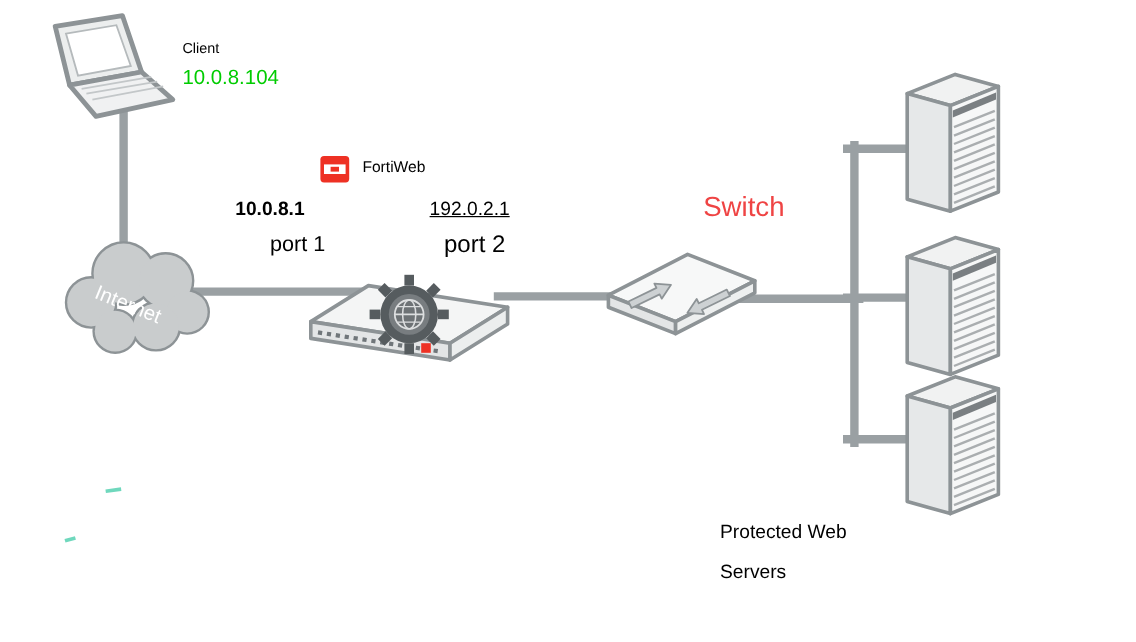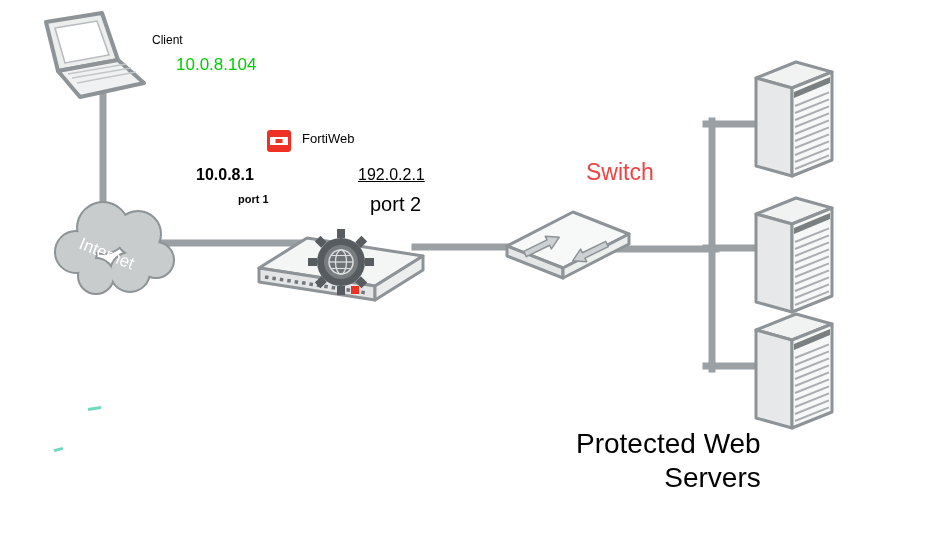--- a/index.html
+++ b/index.html
@@ -16,29 +16,29 @@
 
   .laptop   { left:32px;  top:10px;  }
   .cloud    { left:48px;  top:190px; }
   .appliance{ left:255px; top:198px; }
   .switch   { left:503px; top:198px; }
   .server1  { left:750px; top:56px;  }
   .server2  { left:750px; top:192px; }
   .server3  { left:750px; top:308px; }
 
   .client-label  { left:152px; top:33px;  font-size:12px; }
-  .client-ip     { left:152px; top:55px;  font-size:17px; color:#00cc00;margin-left:24px; }
+  .client-ip     { left:152px; top:55px;  font-size:17px; color:#00cc00; }
   .brand         { left:266px; top:129px; width:26px; height:24px; z-index:3; }
   .fortiweb-label{ left:302px; top:131px; font-size:13px; }
   .port1-ip      { left:196px; top:166px; font-size:16px;font-weight:bold; }
-  .port1         { left:238px; top:193px; font-size:11px;font-weight:bold; }
+  .port1         { left:225px; top:193px; font-size:18px; }
   .port2-ip      { left:358px; top:166px; font-size:16px;text-decoration:underline; }
   .port2         { left:370px; top:193px; font-size:20px; }
   .switch-label  { left:586px; top:159px; font-size:23px; color:#ef4444; }
-  .servers-label { left:576px; top:427px; font-size:28px; line-height:34px; white-space:pre-line;text-align:right; }
+  .servers-label { left:600px; top:427px; font-size:16px; line-height:34px; white-space:pre-line; }
 
   .stray1 { left:88px; top:407px; width:13px; height:3px; background:#6fd8bd; transform:rotate(-8deg); z-index:1; }
   .stray2 { left:54px; top:448px; width:9px;  height:3px; background:#6fd8bd; transform:rotate(-15deg); z-index:1; }
 </style>
 </head>
 <body>
 
 <div class="canvas">
 
   <svg class="abs lines" width="947" height="535">

